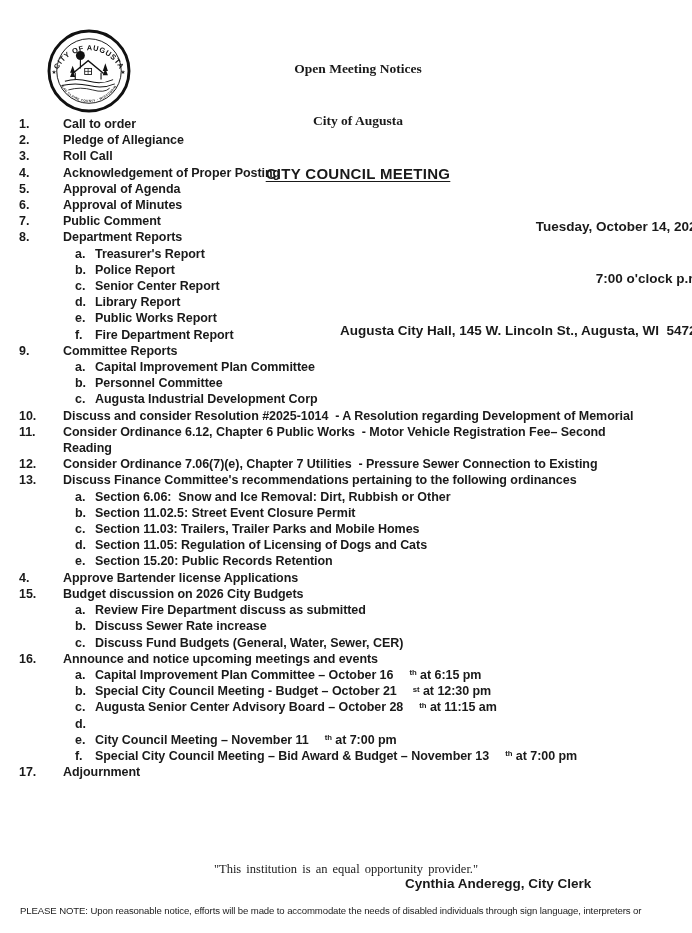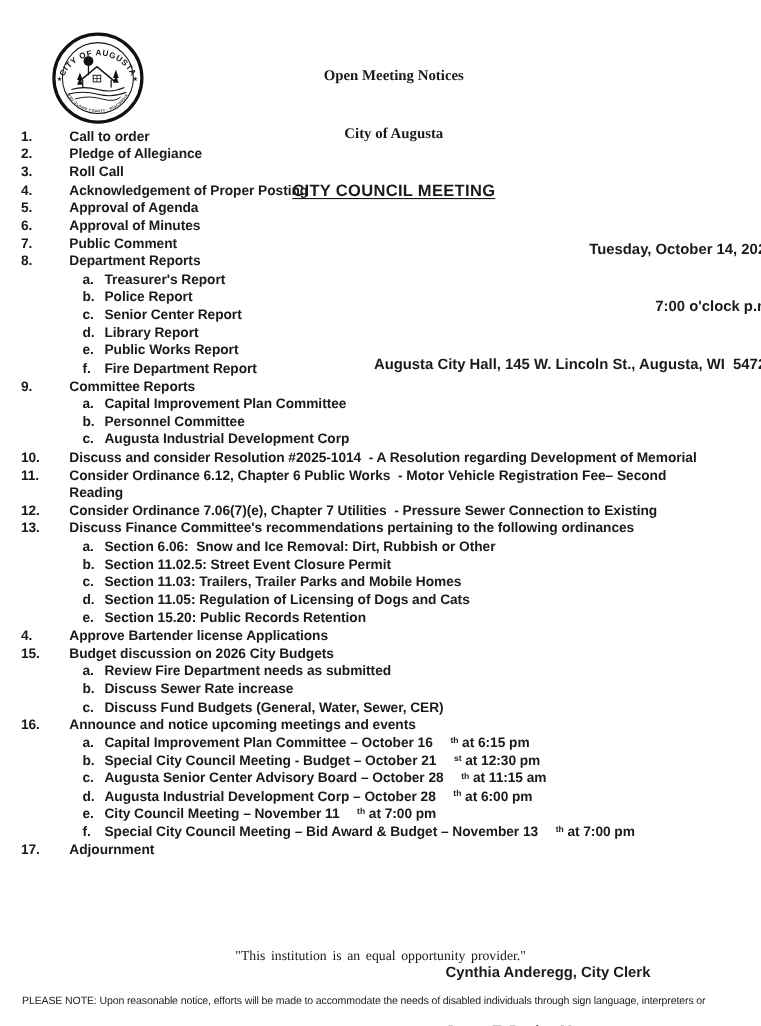--- a/index.html
+++ b/index.html
@@ -269,21 +269,21 @@
       </div>
       <div class="row lvl0">
         <span class="num">15.</span>
         <span class="txt">
           <div class="line"><span>Budget discussion on 2026 City Budgets</span></div>
         </span>
       </div>
       <div class="row lvl1">
         <span class="num">a.</span>
         <span class="txt">
-          <div class="line"><span>Review Fire Department needs as submitted</span></div>
+          <div class="line"><span>Review Fire Department discuss as submitted</span></div>
         </span>
       </div>
       <div class="row lvl1">
         <span class="num">b.</span>
         <span class="txt">
           <div class="line"><span>Discuss Sewer Rate increase</span></div>
         </span>
       </div>
       <div class="row lvl1">
         <span class="num">c.</span>
@@ -310,23 +310,20 @@
         </span>
       </div>
       <div class="row lvl1">
         <span class="num">c.</span>
         <span class="txt">
           <div class="line"><span>Augusta Senior Center Advisory Board – October 28</span><sup>th</sup><span> at 11:15 am</span></div>
         </span>
       </div>
       <div class="row lvl1">
         <span class="num">d.</span>
-        <span class="txt">
-          <div class="line"><span>Augusta Industrial Development Corp – October 28</span><sup>th</sup><span> at 6:00 pm</span></div>
-        </span>
       </div>
       <div class="row lvl1">
         <span class="num">e.</span>
         <span class="txt">
           <div class="line"><span>City Council Meeting – November 11</span><sup>th</sup><span> at 7:00 pm</span></div>
         </span>
       </div>
       <div class="row lvl1">
         <span class="num">f.</span>
         <span class="txt">

